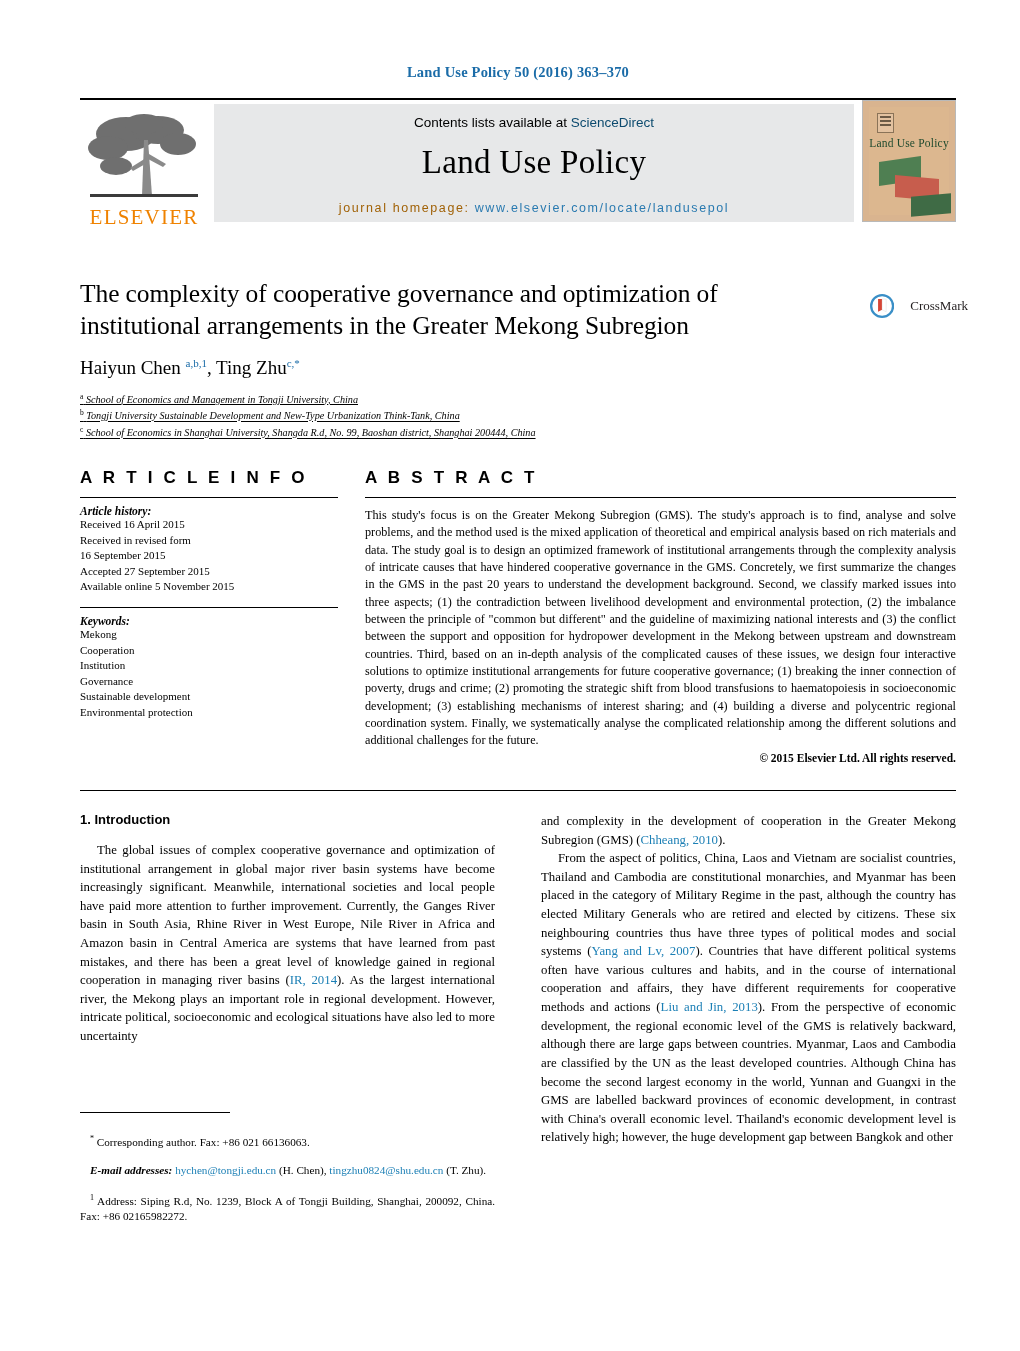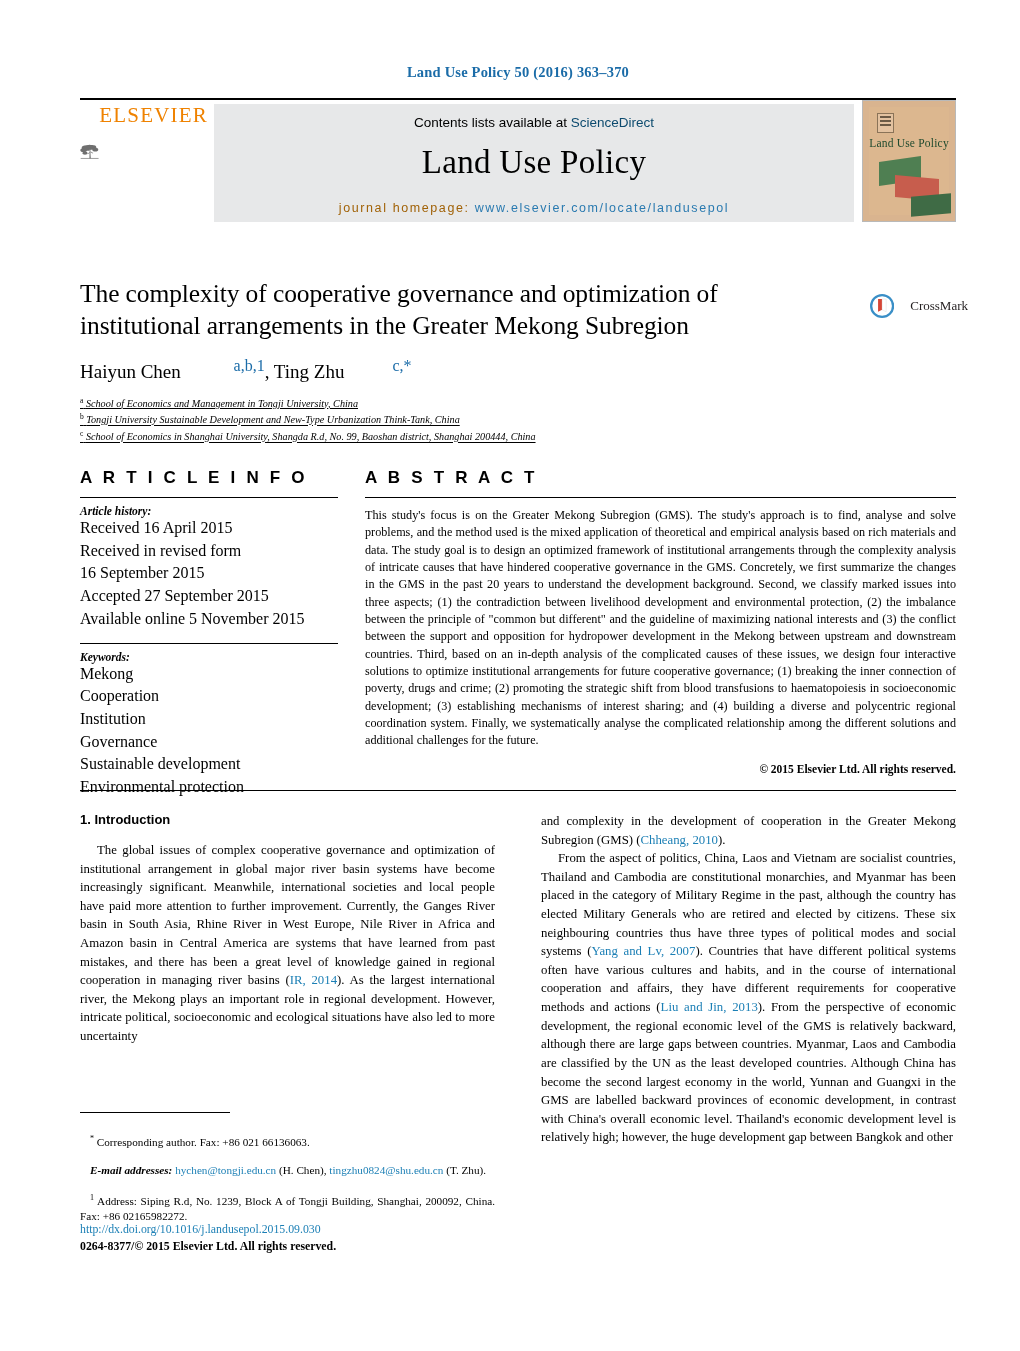--- a/index.html
+++ b/index.html
@@ -28,21 +28,21 @@
 
   
   .masthead {
     position: absolute; left: 72px; top: 98px; width: 876px; height: 130px;
   }
   .masthead-rule-top {
     position: absolute; left: 0; top: 0; width: 876px; height: 2px; background: #000;
   }
   .elsevier-logo {
     position: absolute; left: 0; top: 6px; width: 128px; height: 124px;
-    display: flex; flex-direction: row; align-items: flex-start; justify-content: flex-end;
+    display: flex; flex-direction: column; align-items: center; justify-content: flex-end;
   }
   .elsevier-tree { width: 116px; height: 96px; display: block; }
   .elsevier-word {
     font-family: "Liberation Serif", serif;
     color: #ef8200;
     font-size: 21px;
     letter-spacing: 1.2px;
     line-height: 1;
     margin-top: 1px;
   }
@@ -104,21 +104,21 @@
     line-height: 1.24;
     font-weight: normal;
     margin: 0;
     letter-spacing: -0.1px;
   }
   .authors {
     margin-top: 16px;
     font-family: "Liberation Serif", serif;
     font-size: 19px;
   }
-  .authors sup { font-size: 16px; color: #1b6ca8; vertical-align: super; margin-left: 48px; }
+  .authors sup { font-size: 11px; color: #1b6ca8; vertical-align: super; }
   .affiliations { margin-top: 11px; }
   .affil {
     font-family: "Liberation Serif", serif;
     font-style: italic;
     font-size: 10.2px;
     line-height: 1.52;
     text-decoration: underline;
   }
   .affil sup { font-style: normal; font-size: 7.5px; vertical-align: super; }
 
@@ -148,33 +148,33 @@
   .hrule-thin { height: 1px; background: #000; margin: 12px 0 7px 0; }
 
   .hist-head, .kw-head {
     font-family: "Liberation Serif", serif;
     font-style: italic; font-weight: bold;
     font-size: 11.5px;
     margin-top: 7px;
   }
   .hist-line, .kw-line {
     font-family: "Liberation Serif", serif;
-    font-size: 16px;
+    font-size: 11px;
     line-height: 1.42;
   }
 
   .abstract-body {
     margin-top: 9px;
     font-family: "Liberation Serif", serif;
     font-size: 12.2px;
     line-height: 1.42;
     text-align: justify;
   }
   .copyright {
-    margin-top: 13px;
+    margin-top: 2px;
     text-align: right;
     font-family: "Liberation Serif", serif;
     font-weight: bold;
     font-size: 11.5px;
   }
 
   
   .body-rule { position: absolute; left: 72px; top: 790px; width: 876px; height: 1px; background: #000; }
   .body-cols { position: absolute; left: 72px; top: 812px; width: 876px; }
   .bcol { position: absolute; top: 0; width: 415px; }
@@ -350,18 +350,14 @@
     </div>
   </div>
 
   <div class="footnote-rule"></div>
   <div class="footnotes">
     <div class="fn fn-star"><sup>*</sup>  Corresponding author. Fax: +86 021 66136063.</div>
     <div class="fn fn-star"><em>E-mail addresses:</em> <span class="mail">hychen@tongji.edu.cn</span> (H. Chen), <span class="mail">tingzhu0824@shu.edu.cn</span> (T. Zhu).</div>
     <div class="fn fn-star"><sup>1</sup>  Address: Siping R.d, No. 1239, Block A of Tongji Building, Shanghai, 200092, China. Fax: +86 02165982272.</div>
   </div>
 
-  <div class="doi-block">
-    <div class="doi-link">http://dx.doi.org/10.1016/j.landusepol.2015.09.030</div>
-    <div class="issn-line">0264-8377/© 2015 Elsevier Ltd. All rights reserved.</div>
-  </div>
 
 </div>
 
 </body></html>

